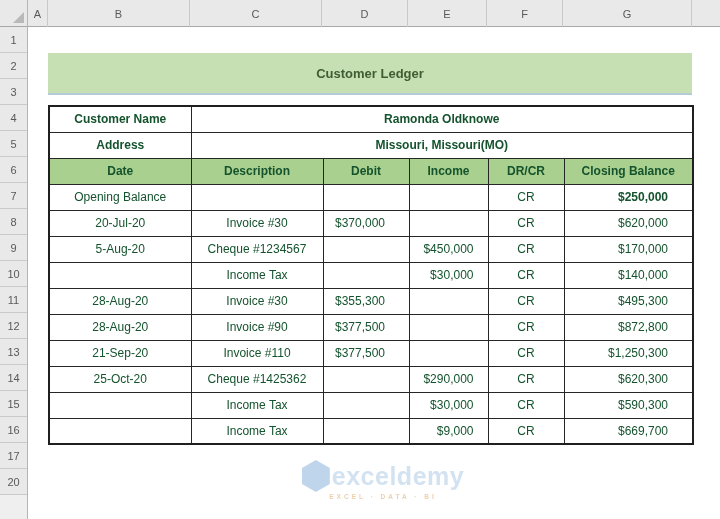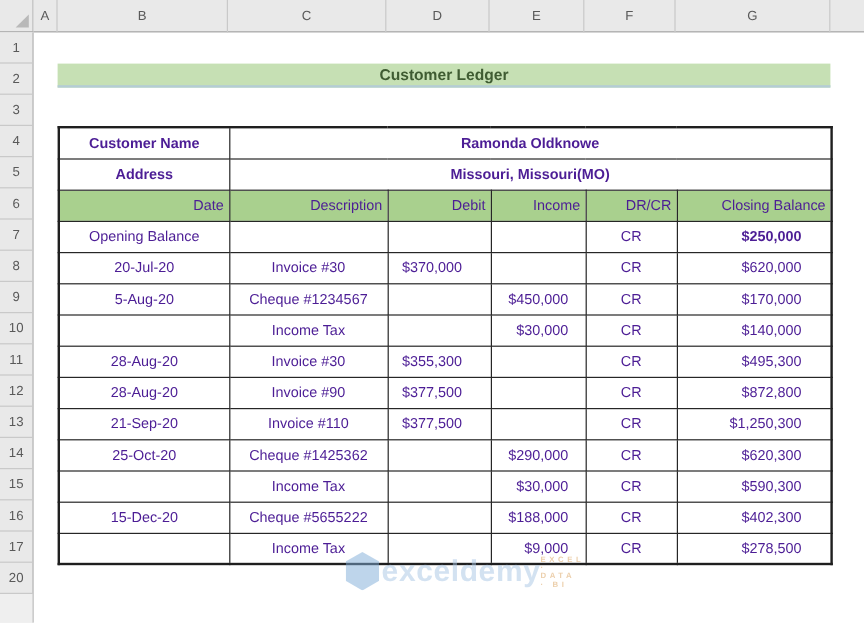--- a/index.html
+++ b/index.html
@@ -36,52 +36,52 @@
   }
   .row-h {
     width:100%; height:26px; flex:0 0 26px;
     display:flex; align-items:center; justify-content:center;
     font-size:11px; color:#595959; border-bottom:1px solid #c9c9c9;
   }
   .row-h-fill { flex:1 1 auto; background:#efefef; }
 
   
   .banner {
-    position:absolute; left:48px; top:53px; width:644px; height:20px;
+    position:absolute; left:48px; top:53px; width:644px; height:42px;
     background:#c6e0b4; border-bottom:2px solid #b4ccd5;
     display:flex; align-items:center; justify-content:center;
     font-size:13px; font-weight:bold; color:#3f5c32;
   }
 
   
   table.ledger {
     position:absolute; left:48px; top:105px; width:644px;
     border-collapse:collapse; table-layout:fixed;
-    font-size:12px; color:#4c1d95;
+    font-size:12px; color:#14532d;
   }
   table.ledger td {
     height:26px; padding:0 4px;
     border:1.5px solid #262626;
     background:#ffffff; text-align:center; vertical-align:middle;
     overflow:hidden; white-space:nowrap;
   }
   table.ledger { border:2px solid #1f1f1f; }
   td.label-cell { background:#e2efda; font-weight:bold; }
   td.info-value { font-weight:bold; }
-  tr.head-row td { background:#a9d08e; font-weight:normal;text-align:right; }
+  tr.head-row td { background:#a9d08e; font-weight:bold; }
   tbody.data tr td:nth-child(3) { padding-right:16px; }
   tbody.data tr td:nth-child(4) { text-align:right; padding-right:14px; }
   tbody.data tr td:nth-child(6) { text-align:right; padding-right:24px; }
   tbody.data tr:first-child td:nth-child(6) { font-weight:bold; }
 
   
   .watermark {
     position:absolute; left:288px; top:460px; width:190px;
     opacity:0.5; pointer-events:none; z-index:5;
-    display:flex; flex-direction:row; align-items:center;
+    display:flex; flex-direction:column; align-items:center;
   }
   .wm-line { display:flex; align-items:center; }
   .wm-hex {
     width:28px; height:32px; margin-right:2px;
     background:#7fadd8;
     clip-path:polygon(50% 0%, 100% 25%, 100% 75%, 50% 100%, 0% 75%, 0% 25%);
   }
   .wm-brand {
     font-size:25px; font-weight:bold; color:#a9c6e5; letter-spacing:0.5px;
   }
@@ -227,34 +227,26 @@
       </tr>
       <tr>
         <td></td>
         <td>Income Tax</td>
         <td></td>
         <td>$30,000</td>
         <td>CR</td>
         <td>$590,300</td>
       </tr>
       <tr>
-        <td>15-Dec-20</td>
-        <td>Cheque #5655222</td>
-        <td></td>
-        <td>$188,000</td>
-        <td>CR</td>
-        <td>$402,300</td>
-      </tr>
-      <tr>
         <td></td>
         <td>Income Tax</td>
         <td></td>
         <td>$9,000</td>
         <td>CR</td>
-        <td>$278,500</td>
+        <td>$669,700</td>
       </tr>
     </tbody>
   </table>
 
   <div class="watermark">
     <div class="wm-line">
       <div class="wm-hex"></div>
       <span class="wm-brand">exceldemy</span>
     </div>
     <div class="wm-tagline">EXCEL · DATA · BI</div>

